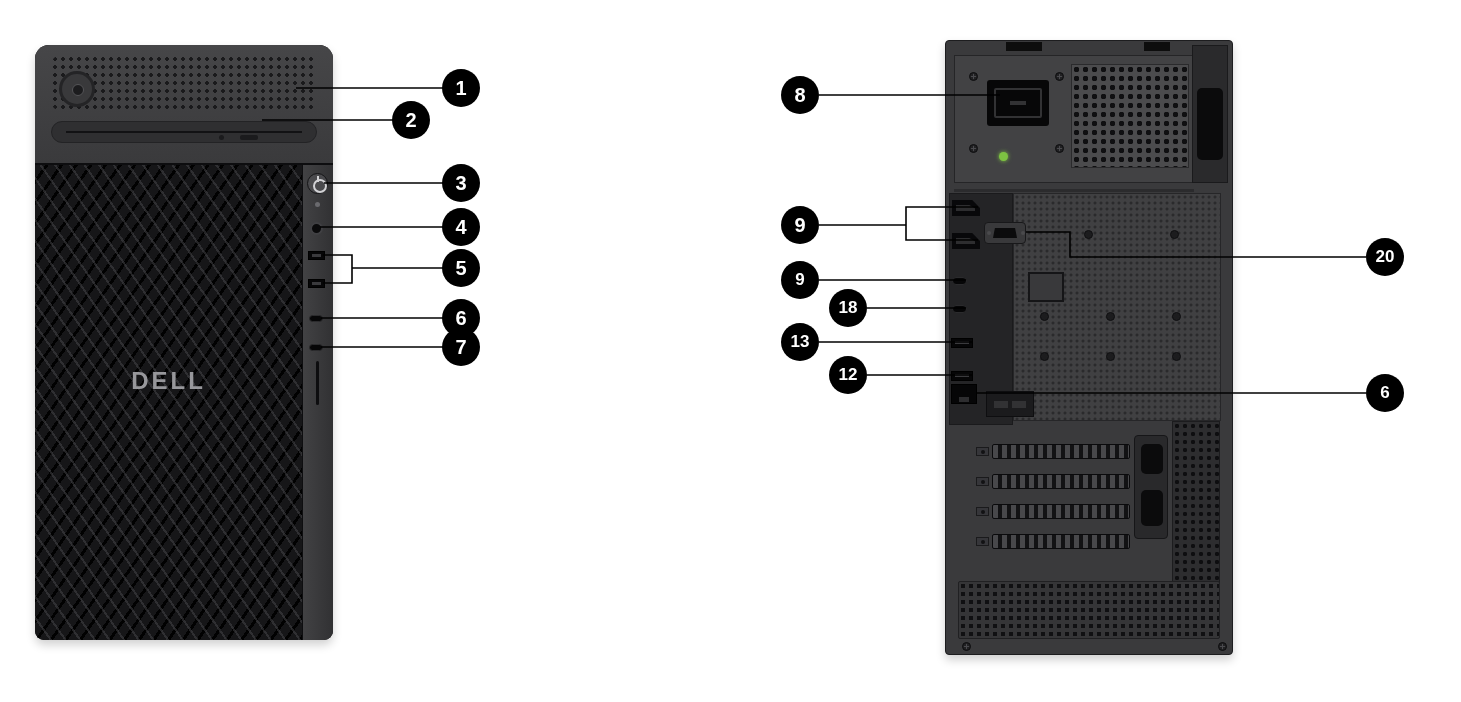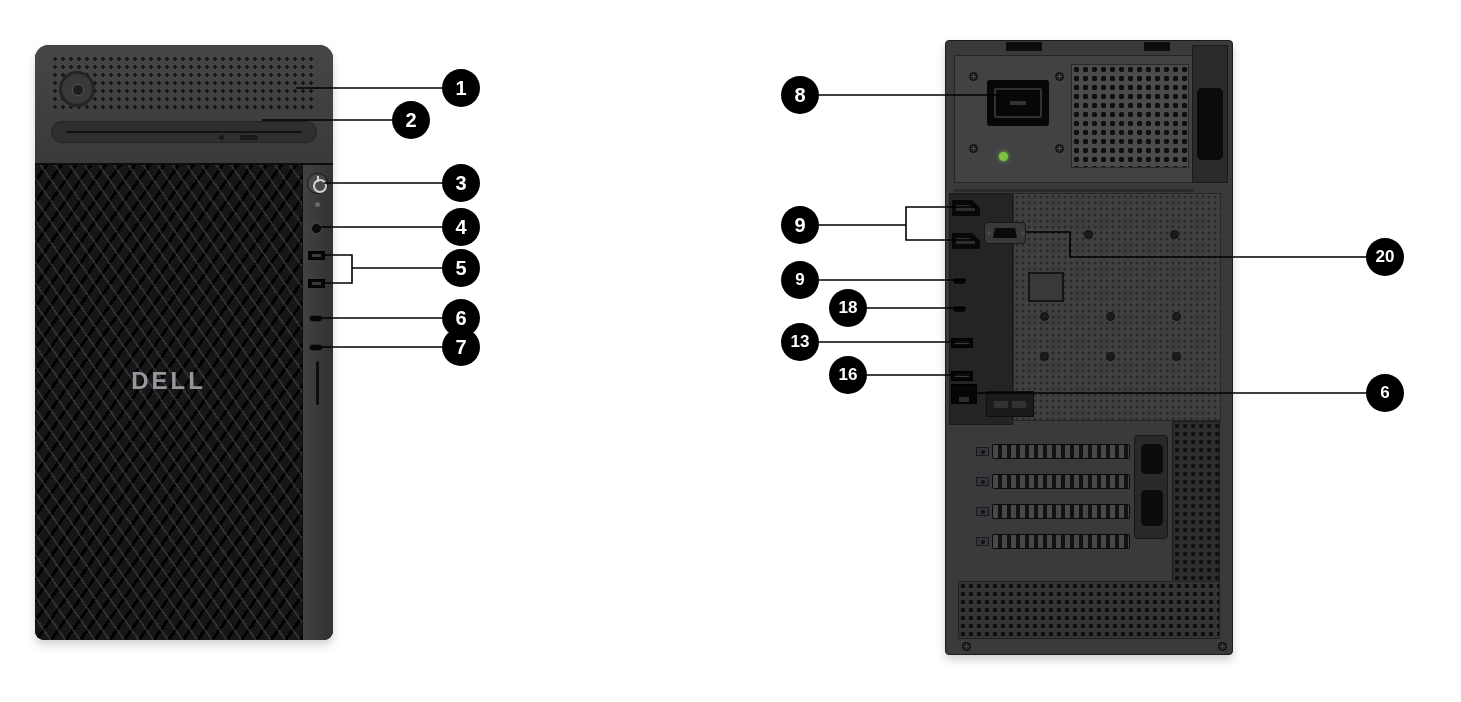--- a/index.html
+++ b/index.html
@@ -245,16 +245,16 @@
   <div class="callout" style="left:442px;top:208px">4</div>
   <div class="callout" style="left:442px;top:249px">5</div>
   <div class="callout" style="left:442px;top:299px">6</div>
   <div class="callout" style="left:442px;top:328px">7</div>
   <div class="callout" style="left:781px;top:76px">8</div>
   <div class="callout" style="left:781px;top:206px">9</div>
   <div class="callout two" style="left:1366px;top:238px">20</div>
   <div class="callout two" style="left:781px;top:261px">9</div>
   <div class="callout two" style="left:829px;top:289px">18</div>
   <div class="callout two" style="left:781px;top:323px">13</div>
-  <div class="callout two" style="left:829px;top:356px">16</div>
+  <div class="callout two" style="left:829px;top:356px">12</div>
   <div class="callout two" style="left:1366px;top:374px">6</div>
 
 </div>
 
 </body></html>

